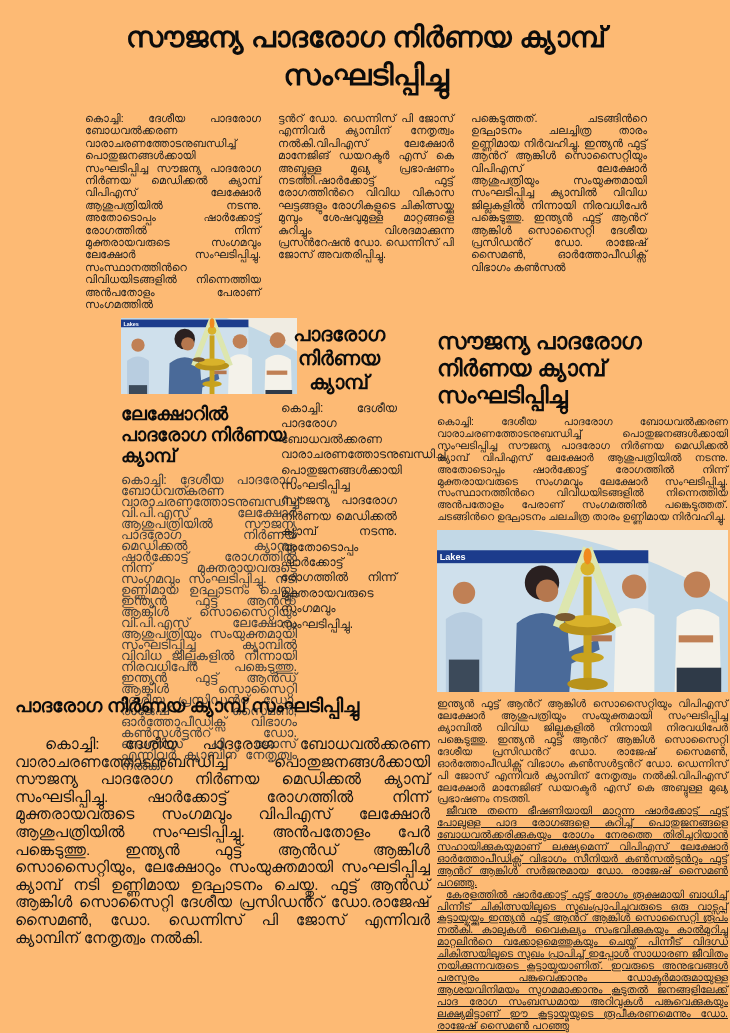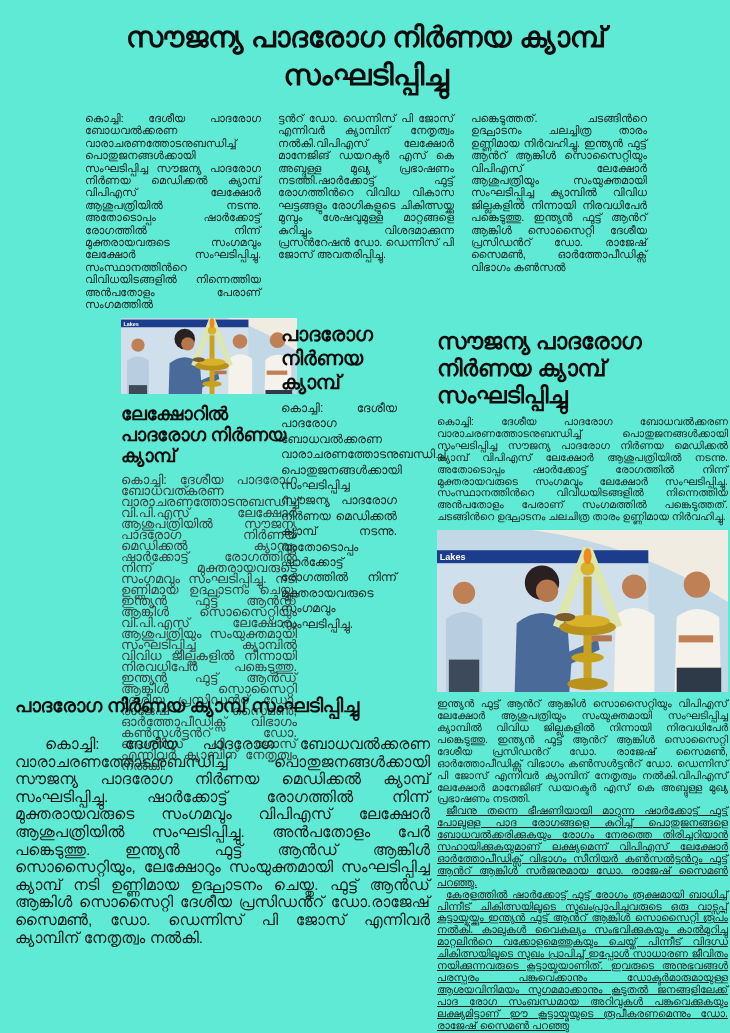--- a/index.html
+++ b/index.html
@@ -1,36 +1,36 @@
 <!DOCTYPE html>
 <html lang="ml"><head>
 <meta charset="utf-8">
 <style>
   html,body{margin:0;padding:0;background:#e8e8e8;}
   .page{
-    position:relative;width:730px;height:1033px;background:#5eead4;
+    position:relative;width:730px;height:1033px;background:#fdba74;
     font-family:"Liberation Sans","DejaVu Sans",sans-serif;
     overflow:hidden;margin:0 auto;
   }
   
   .jtext{text-align:justify;text-justify:inter-word;color:#1e1e1e;}
   .head{font-weight:800;color:#0c0c0c;letter-spacing:-0.3px;}
   
   .a-wrap{position:absolute;left:85px;top:18px;width:562px;}
   .a-head{font-size:29px;line-height:38px;text-align:center;}
   .a-cols{display:flex;gap:17px;margin-top:18px;}
   .a-col{width:176px;font-size:11px;line-height:12.4px;}
   
   .b-wrap{position:absolute;left:85px;top:318px;width:176px;margin-left:36px;}
   .b-photo{width:176px;height:76px;display:block;}
   .b-head{font-size:18.5px;line-height:21px;margin-top:9px;}
   .b-body{font-size:13px;line-height:11px;margin-top:8px;color:#3d3d3d;}
   
   .c-wrap{position:absolute;left:281px;top:322px;width:116px;}
-  .c-head{font-size:20px;line-height:24px;}
+  .c-head{font-size:20px;line-height:24px;text-align:center;}
   .c-body{font-size:12px;line-height:15.4px;margin-top:7px;}
   
   .d-wrap{position:absolute;left:437px;top:328px;width:291px;}
   .d-head{font-size:23px;line-height:27px;}
   .d-p{font-size:10.5px;line-height:11.9px;margin:0;}
   .d-p.first{margin-top:7px;}
   .d-p.indent{text-indent:9px;text-decoration:underline;}
   .d-photo{width:291px;height:162px;display:block;margin:7px 0 6px 0;}
   
   .e-wrap{position:absolute;left:15px;top:688px;width:415px;}

